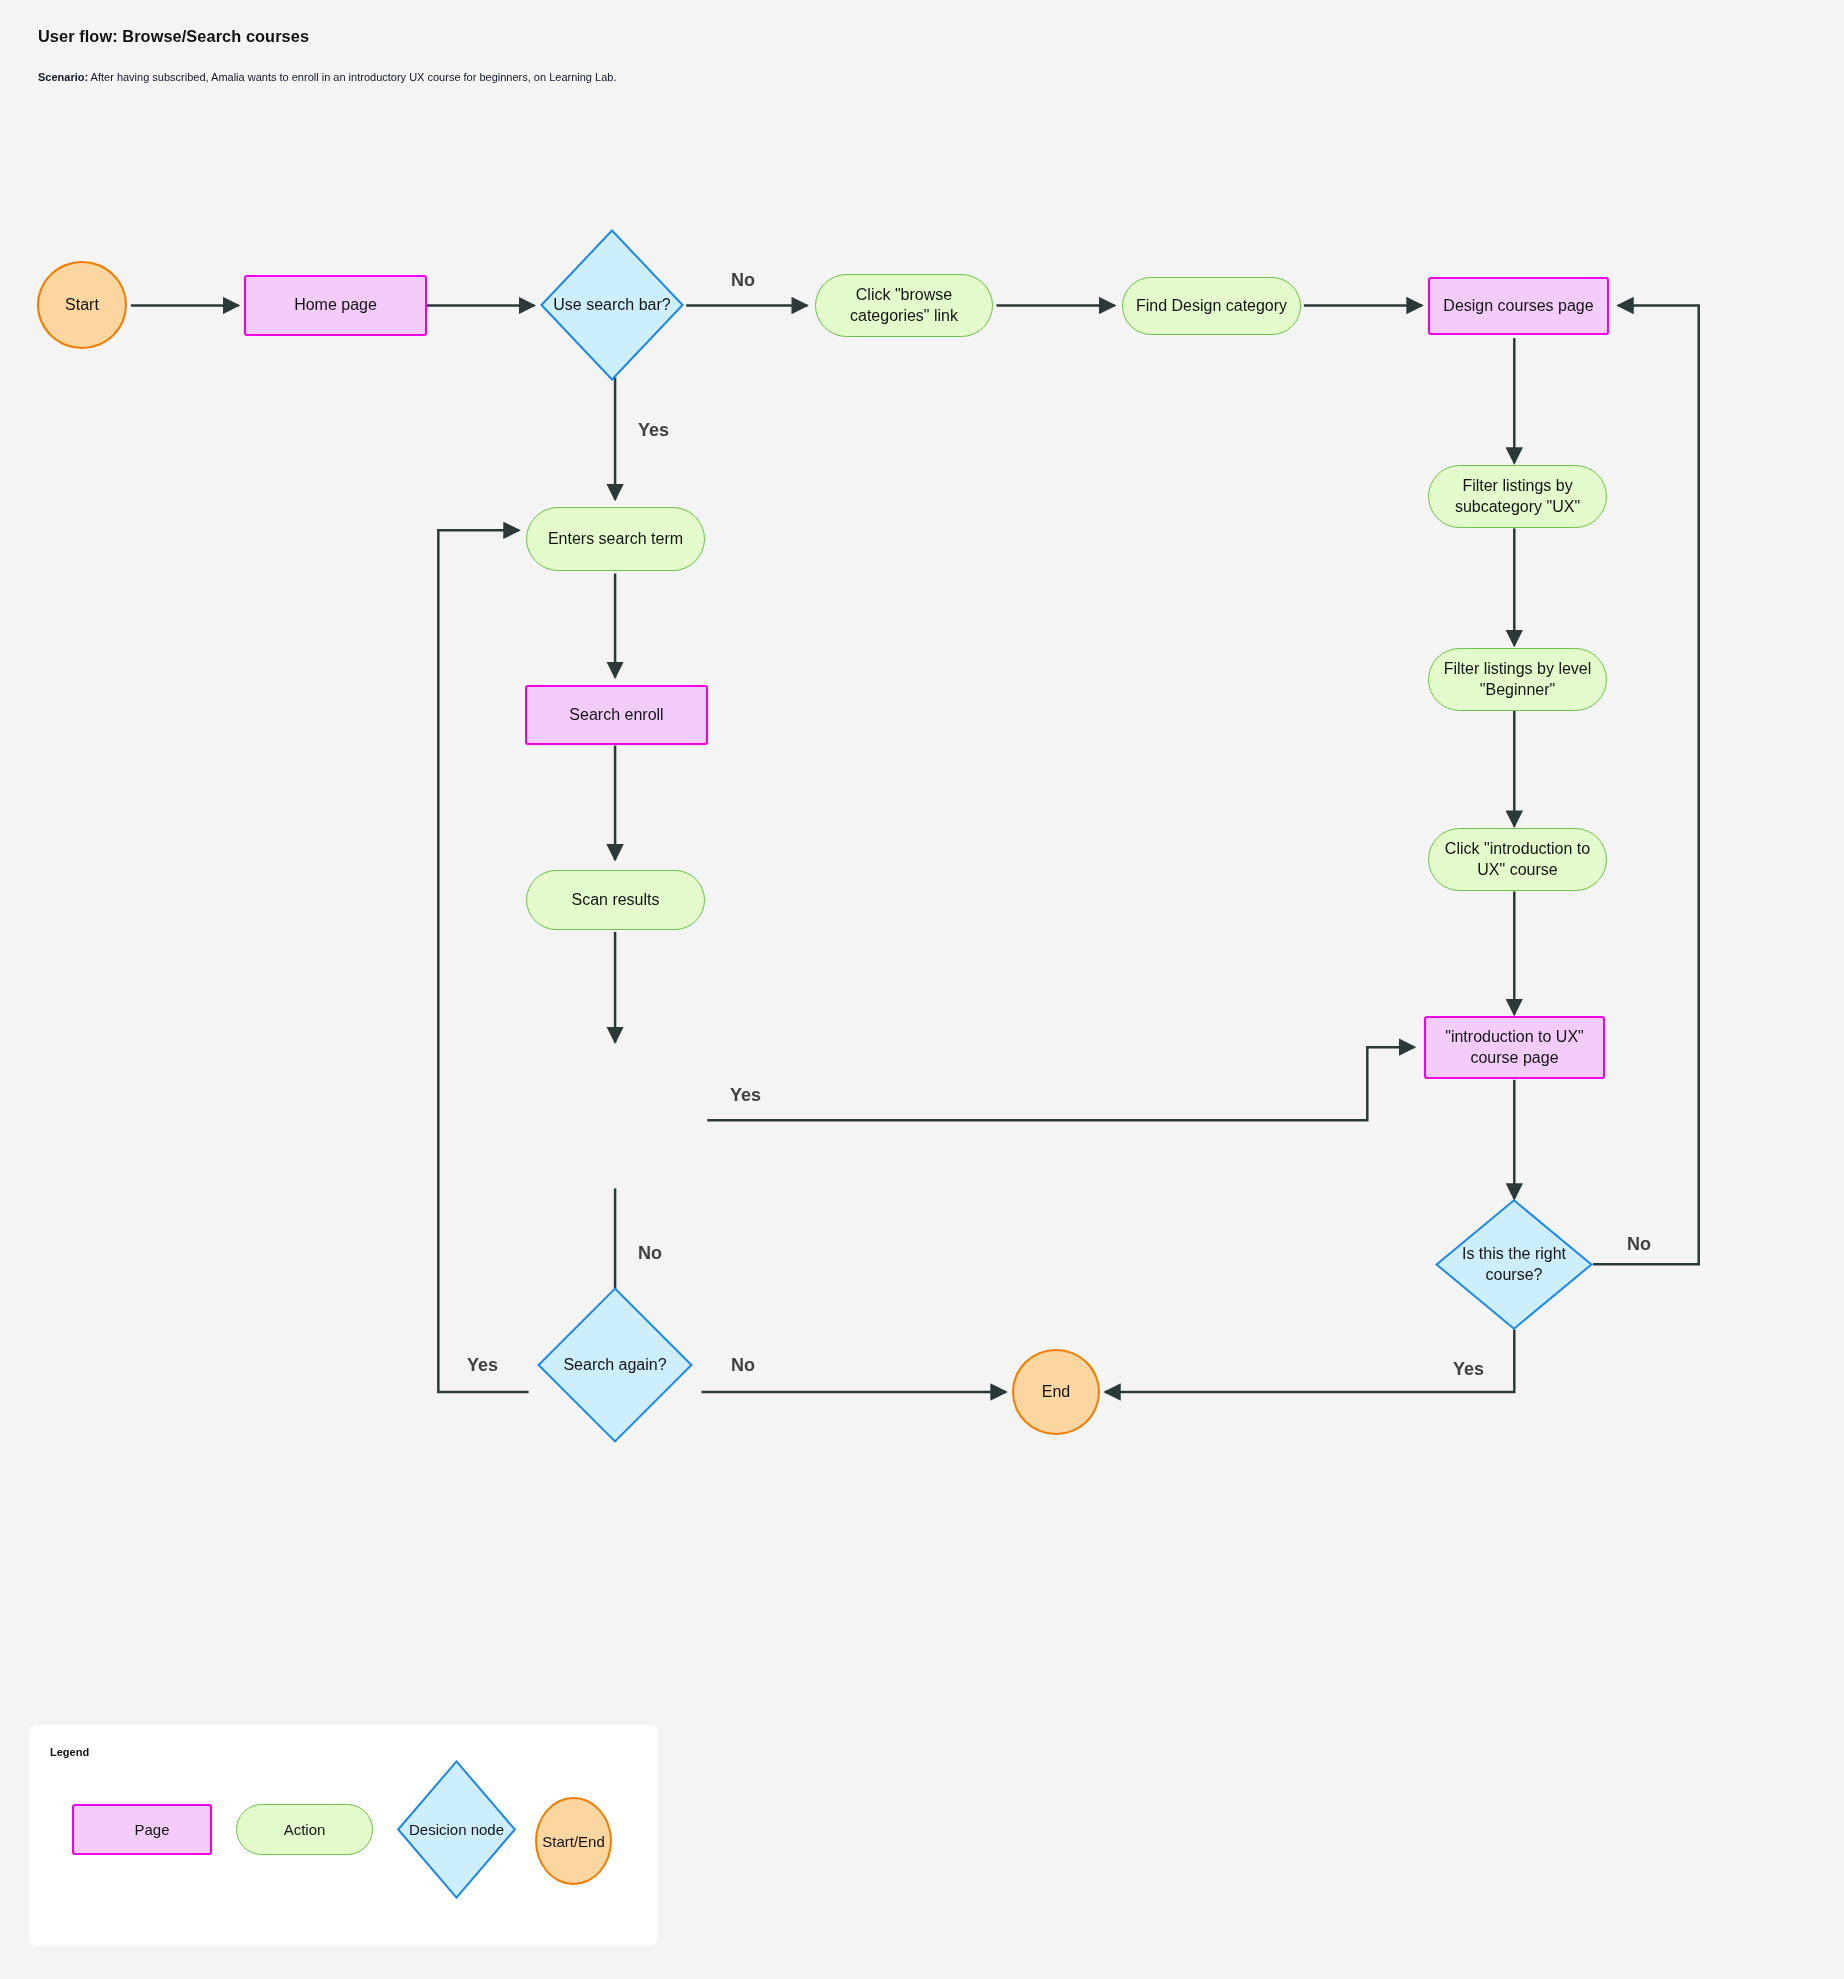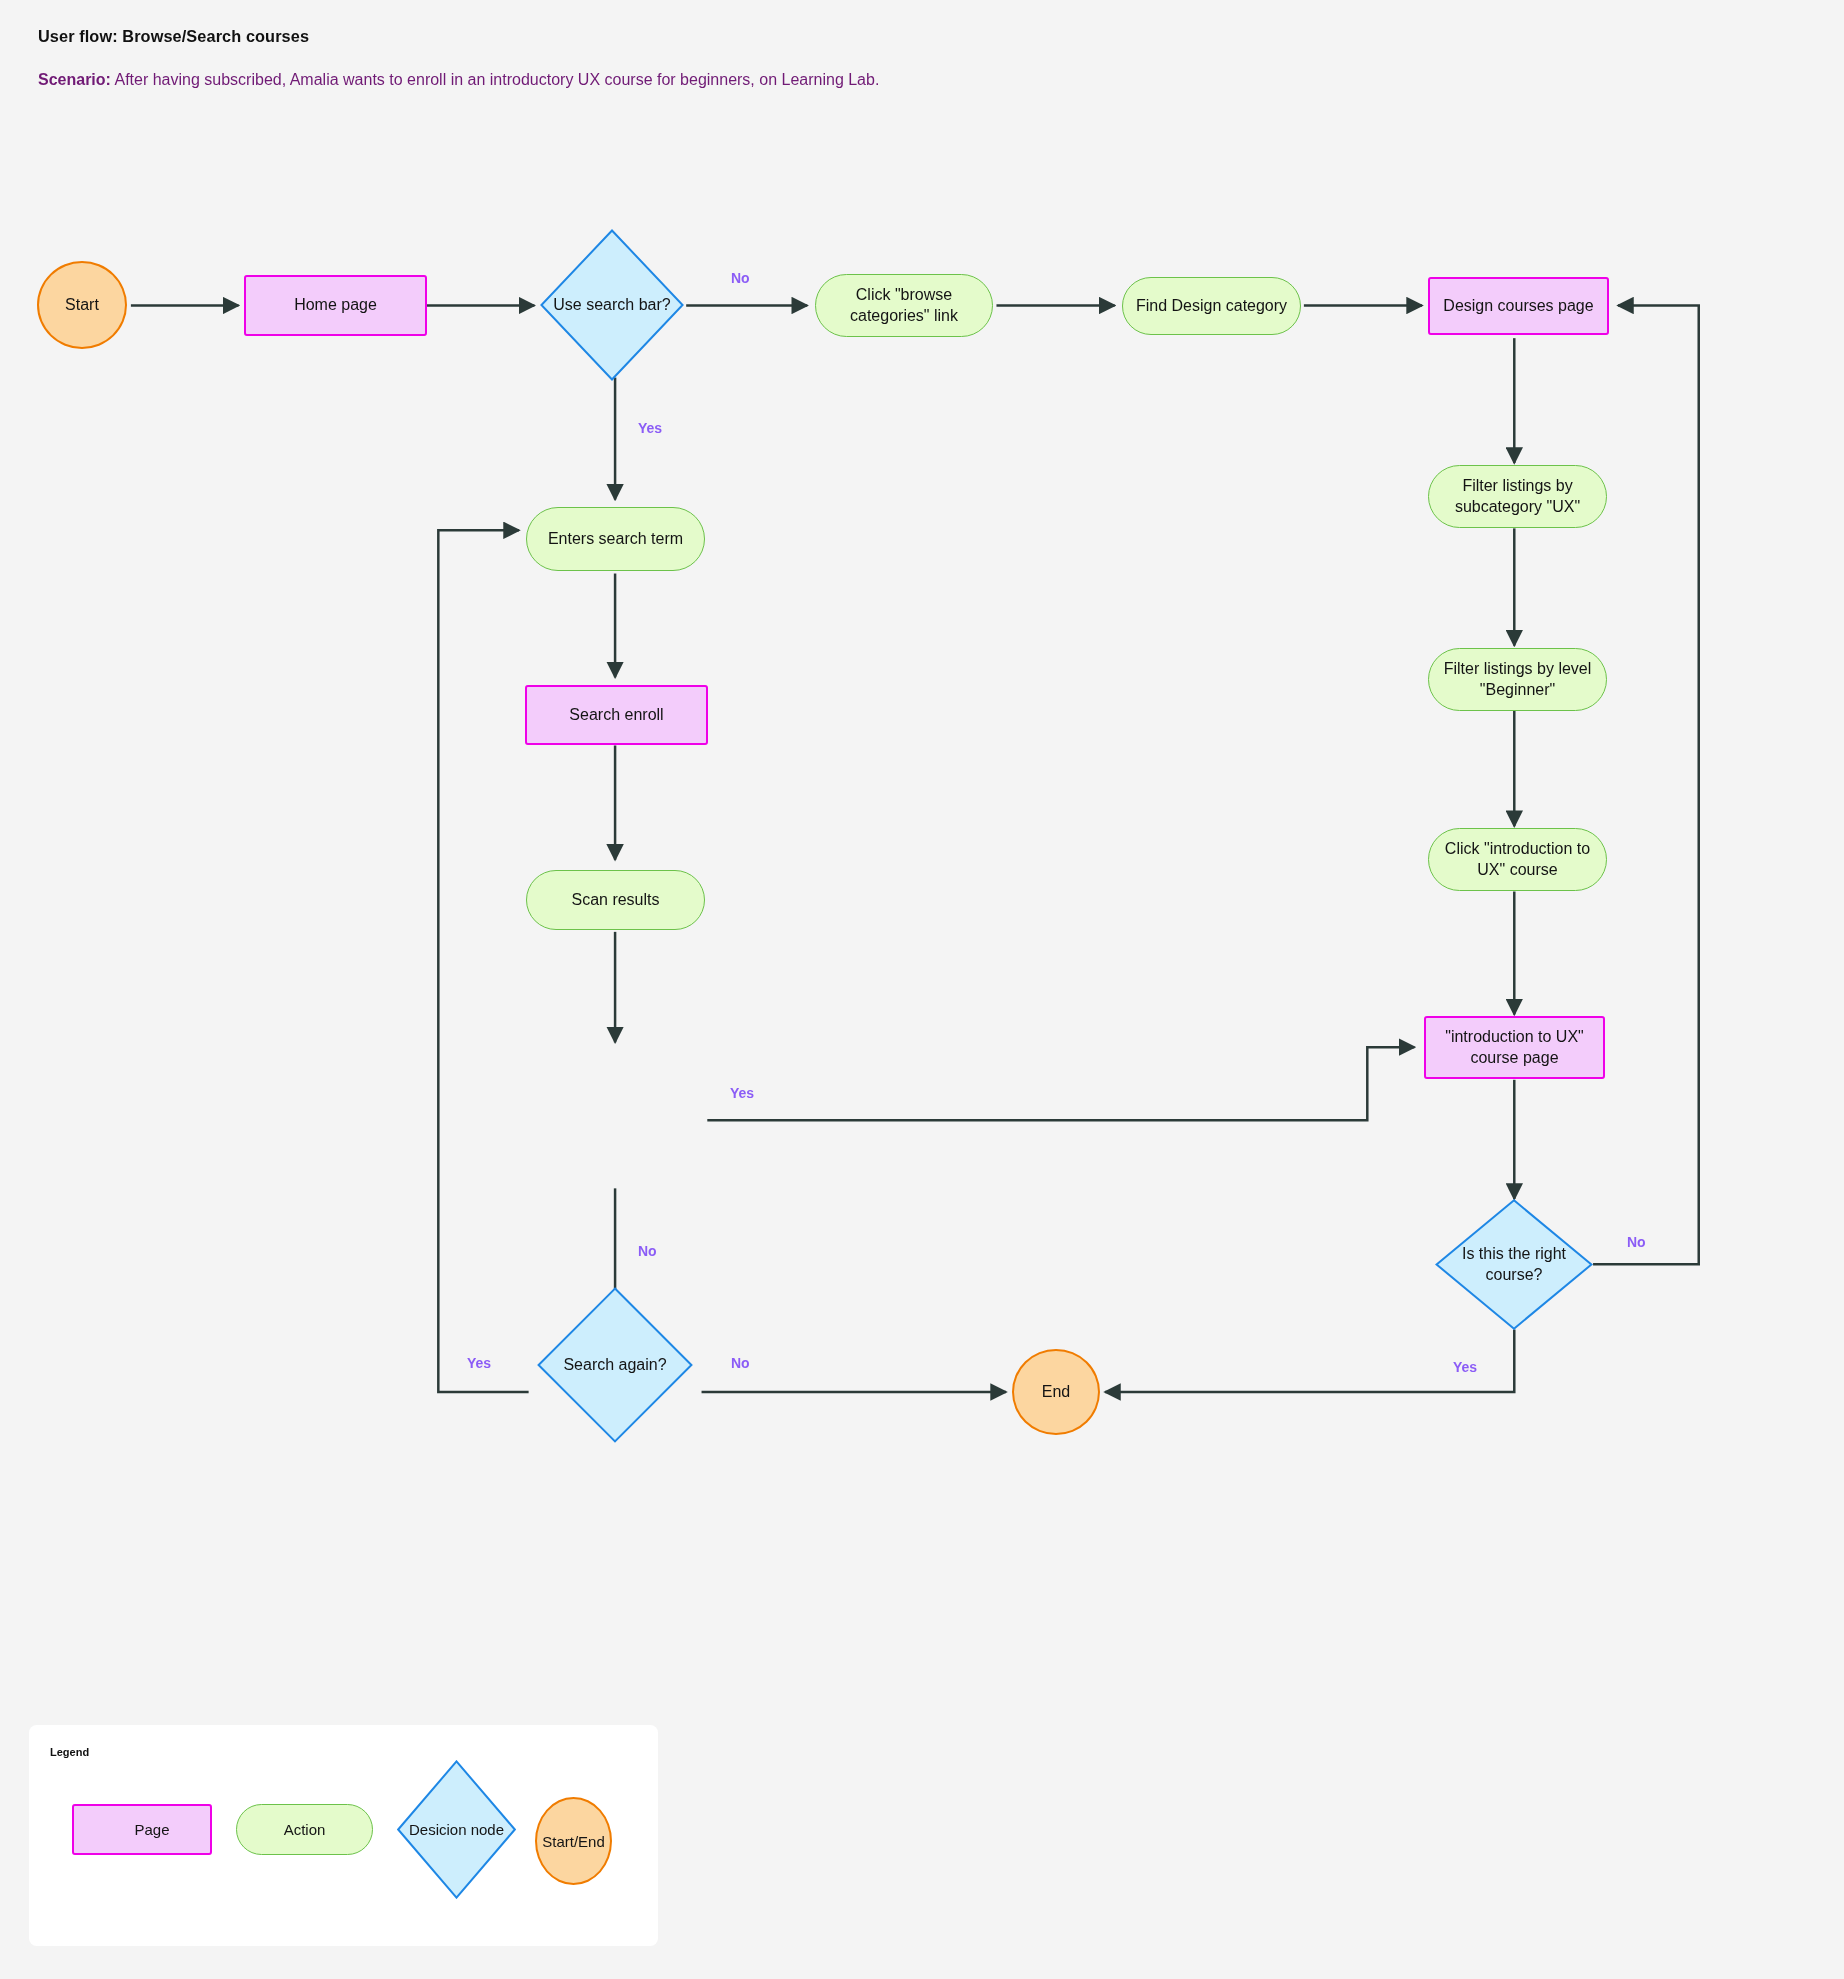--- a/index.html
+++ b/index.html
@@ -24,23 +24,23 @@
     width: 1441px;
   }
   #flow-title {
     font-size: 16.3px;
     font-weight: bold;
     letter-spacing: 0.1px;
     margin: 0 0 25px 0;
     color: #111;
   }
   #scenario-line {
-    font-size: 16px;
+    font-size: 11px;
     margin: 0;
-    color: #701a75;
+    color: #0f172a;
   }
   #scenario-line .lbl { font-weight: bold; }
 
   
   #canvas {
     position: absolute;
     left: 0; top: 0;
     width: 1845px;
     height: 1979px;
   }
@@ -93,23 +93,23 @@
   }
   .node-decision .dia-label {
     position: relative;
     z-index: 2;
     padding: 0 3.8px;
   }
 
   
   .edge-label {
     position: absolute;
-    font-size: 14px;
+    font-size: 18px;
     font-weight: bold;
-    color: #8b5cf6;
+    color: #404040;
     z-index: 4;
     white-space: nowrap;
   }
 
   
   #legend {
     position: absolute;
     left: 29px;
     top: 1725px;
     width: 629px;

